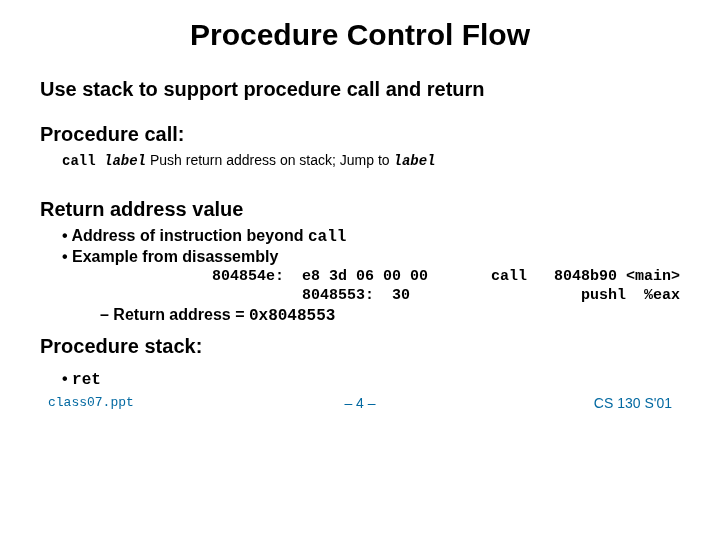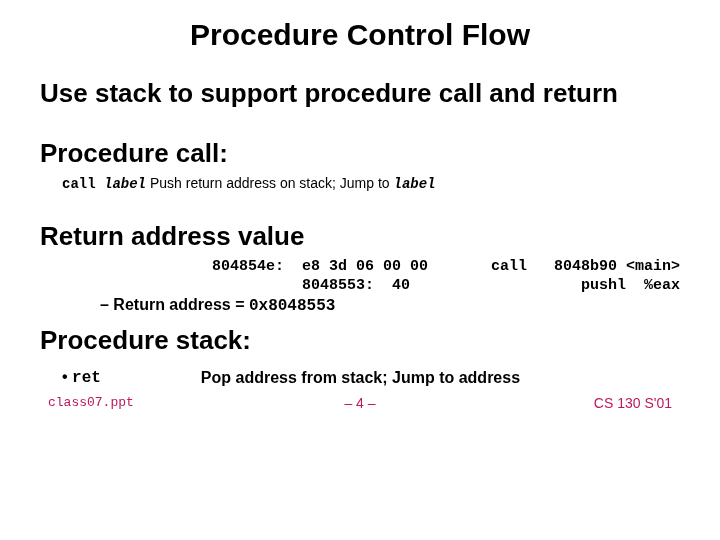--- a/index.html
+++ b/index.html
@@ -23,26 +23,26 @@
     font-weight: bold;
     font-size: 30px;
     padding-top: 18px;
     padding-bottom: 8px;
   }
   .body {
     padding: 0 40px;
   }
   .h2 {
     font-weight: bold;
-    font-size: 26px;
+    font-size: 20px;
     margin-top: 18px;
     margin-bottom: 6px;
   }
   .h2.tight {
-    margin-top: 29px;
+    margin-top: 22px;
   }
   .line {
     font-size: 16px;
     margin: 2px 0 2px 22px;
     font-weight: bold;
   }
   .line.bullet::before {
     content: "• ";
   }
   .line.indent {
@@ -90,21 +90,21 @@
   .footer {
     position: absolute;
     bottom: 22px;
     left: 0;
     width: 720px;
     box-sizing: border-box;
     padding: 0 48px;
     display: flex;
     justify-content: space-between;
     font-size: 14px;
-    color: #be185d;
+    color: #0369a1;
   }
   .footer .mid {
     position: absolute;
     left: 0;
     width: 720px;
     text-align: center;
     pointer-events: none;
   }
   .footer .left { font-family: 'Courier New', Courier, monospace; font-size: 13px; }
 </style>
@@ -118,32 +118,35 @@
   <div class="body">
 
     <div class="h2">Use stack to support procedure call and return</div>
 
     <div class="h2 tight">Procedure call:</div>
     <div class="proc-call-line">
       <span class="mono">call </span><span class="mono italic">label</span><span style="font-weight:400"> Push return address on stack; Jump to </span><span class="mono italic">label</span>
     </div>
 
     <div class="h2" style="margin-top:29px">Return address value</div>
+    <div class="line bullet">
+      <span>Address of instruction beyond </span><span class="mono">call</span>
+    </div>
+    <div class="line bullet">Example from disassembly</div>
     <div class="line indent"> 804854e:  e8 3d 06 00 00       call   8048b90 &lt;main&gt;</div>
-    <div class="line indent"> 8048553:  40                   pushl  %eax</div>
+    <div class="line indent"> 8048553:  30                   pushl  %eax</div>
     <div class="line dash">
       <span>Return address = </span><span class="mono">0x8048553</span>
     </div>
 
     <div class="h2" style="margin-top:10px">Procedure stack:</div>
     <div class="ret-row">
       <div class="ret-left">
         <span class="mono">ret</span>
       </div>
-      <div class="ret-right">Pop address from stack; Jump to address</div>
     </div>
 
   </div>
 
   <div class="footer">
     <span class="left">class07.ppt</span>
     <span class="mid">– 4 –</span>
     <span class="right">CS 130 S'01</span>
   </div>
 

